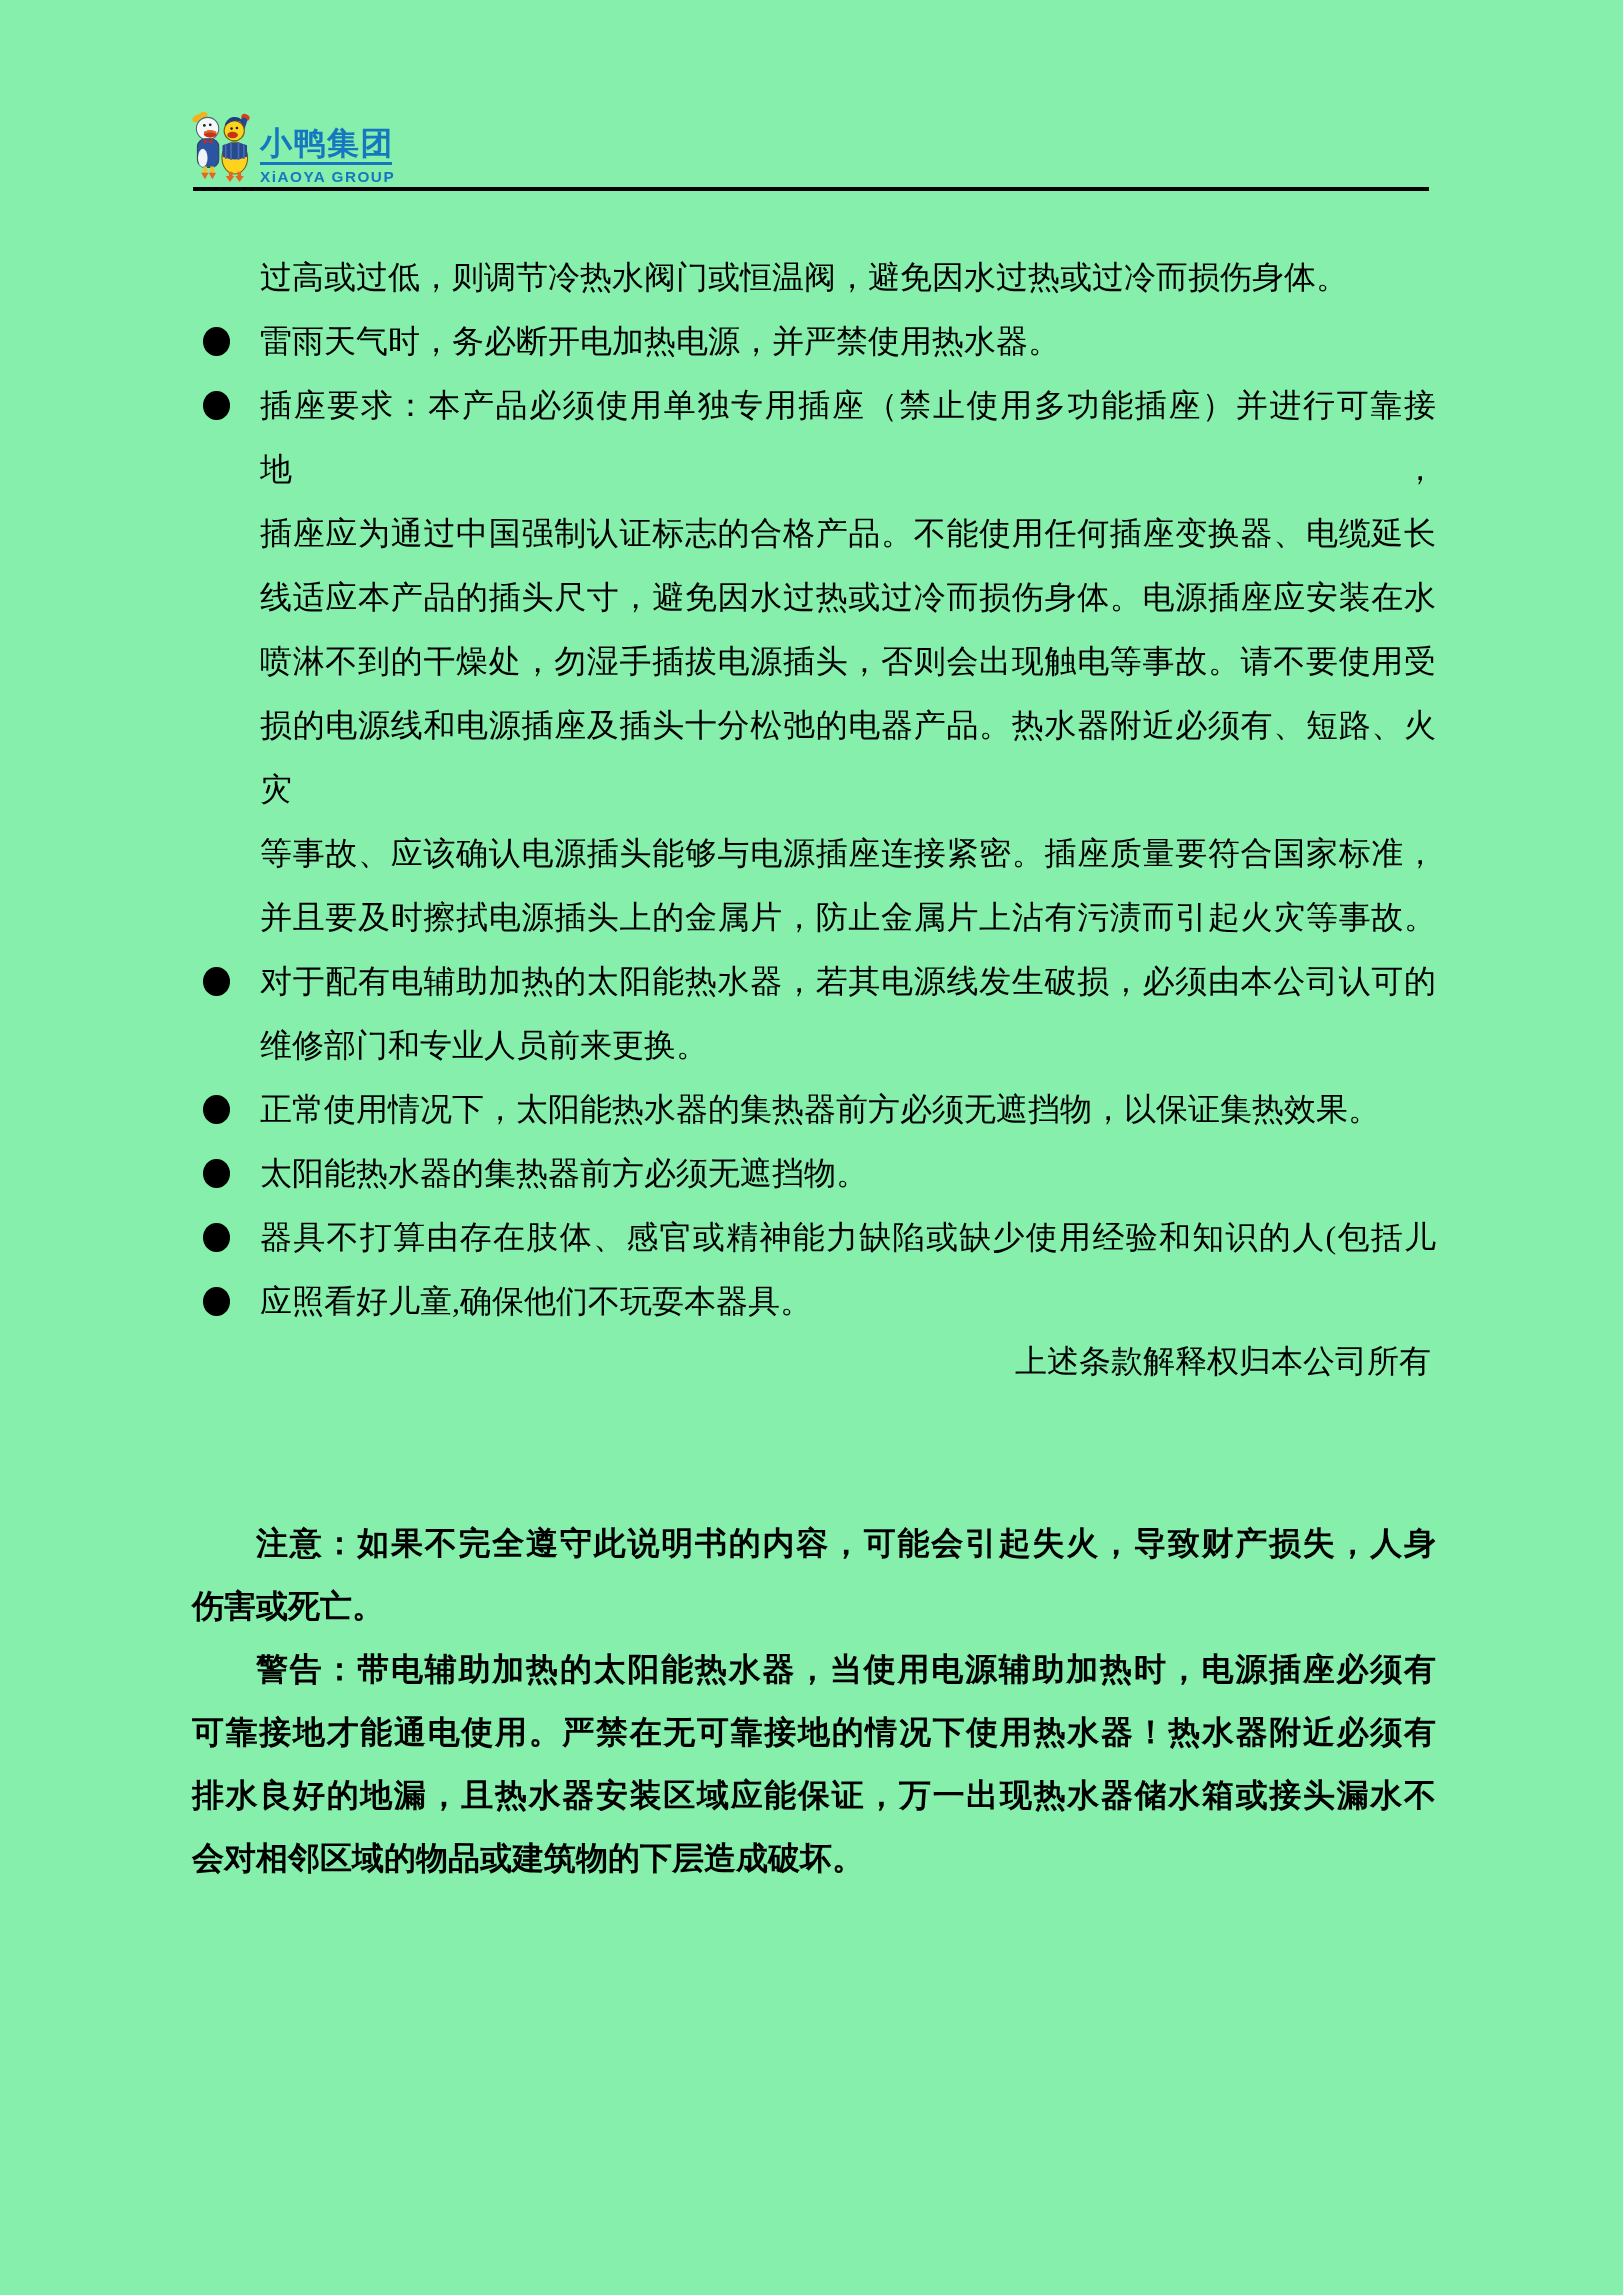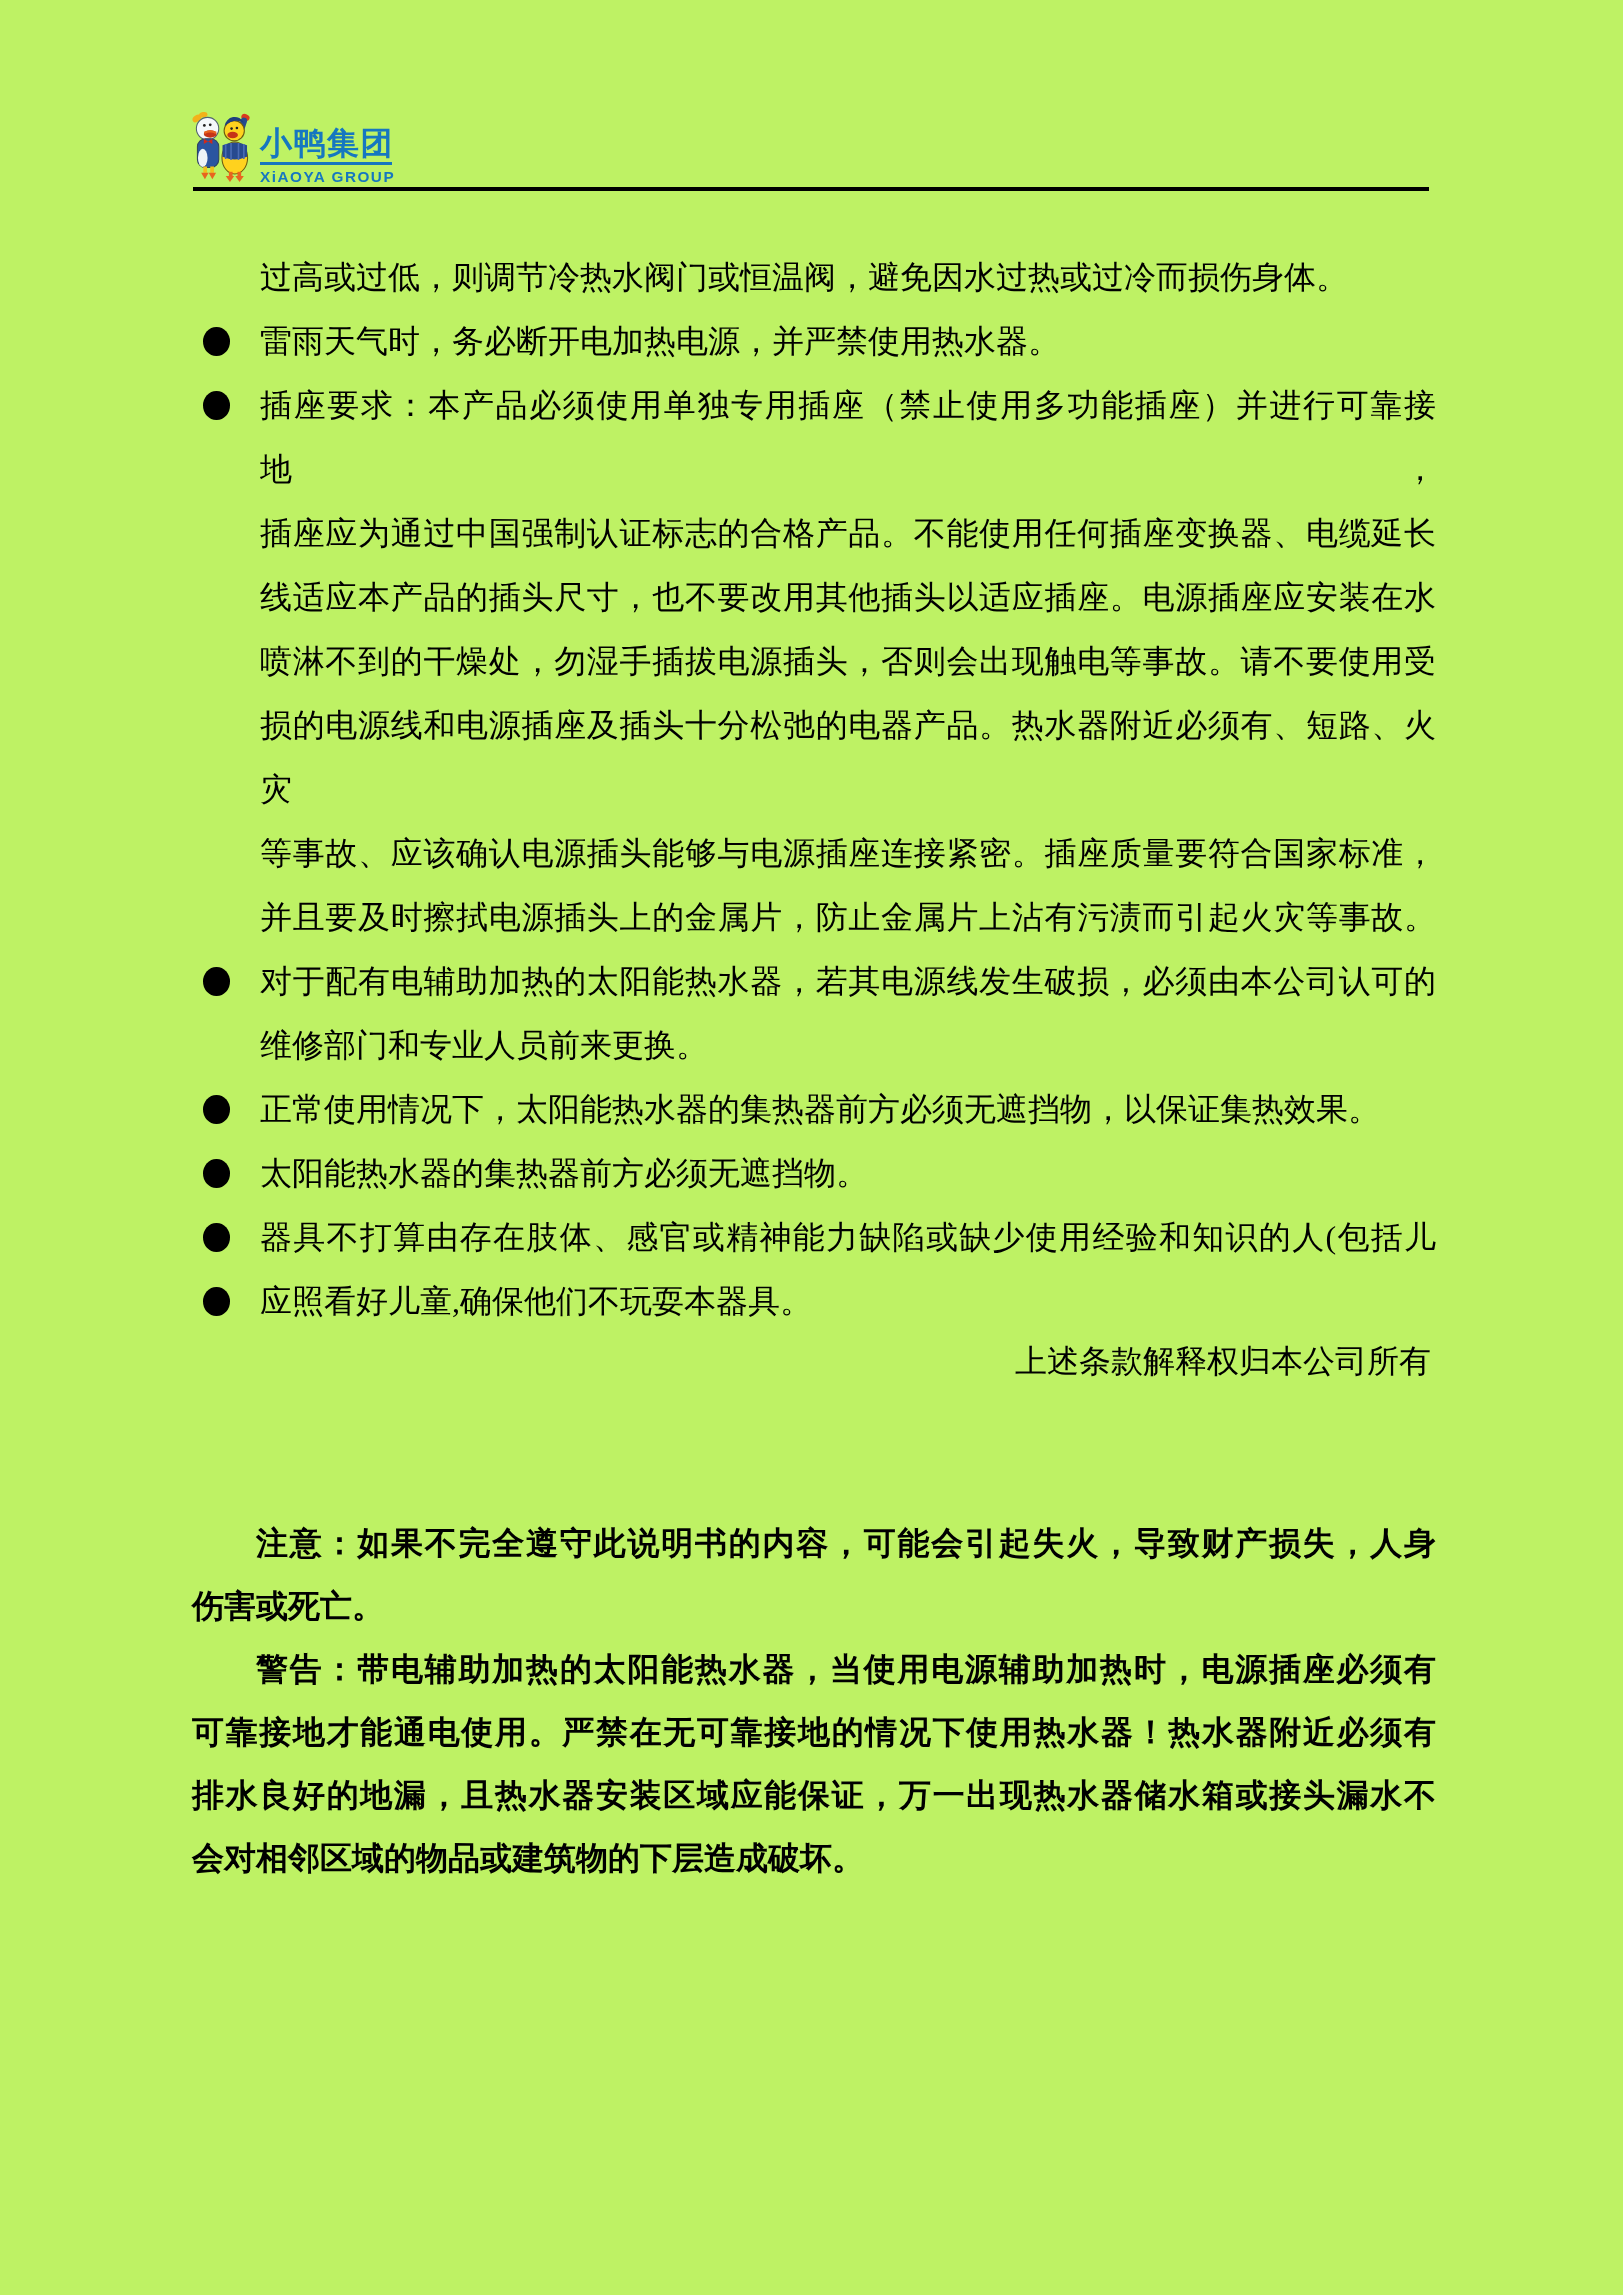--- a/index.html
+++ b/index.html
@@ -1,16 +1,16 @@
 <!DOCTYPE html>
 <html style="font-size:8.2px"><head>
 <meta charset="utf-8">
 <style>
   html,body{margin:0;padding:0;background:#ffffff;}
-  .page{position:relative;width:1623px;height:2295px;background:#bef264;overflow:hidden;
+  .page{position:relative;width:1623px;height:2295px;background:#86efac;overflow:hidden;
         font-family:"Liberation Serif","DejaVu Serif",serif;color:#000;}
   
   .logo{position:absolute;left:190px;top:111px;display:flex;gap:5.1px;}
   .mascot{width:65px;height:72px;flex:0 0 auto;}
   .logo-text{padding-top:16.4px;font-family:"Liberation Sans","DejaVu Sans",sans-serif;}
   .logo-cn{font-weight:700;font-size:32px;line-height:1;letter-spacing:1.5px;color:#1677c0;white-space:nowrap;}
   .logo-rule{height:2.6px;background:#1677c0;margin-top:3.1px;width:132px;}
   .logo-en{font-weight:700;font-size:15.3px;line-height:1;letter-spacing:1.5px;color:#1677c0;margin-top:4.1px;white-space:nowrap;text-align:center;}
   .header-rule{position:absolute;left:193px;top:187px;width:1236px;height:3.6px;background:#000;}
   
@@ -79,21 +79,21 @@
 
     <div class="li">
       <span class="bullet"></span>
       <div class="line ll">雷雨天气时，务必断开电加热电源，并严禁使用热水器。</div>
     </div>
 
     <div class="li">
       <span class="bullet"></span>
       <div class="line jl">插座要求：本产品必须使用单独专用插座（禁止使用多功能插座）并进行可靠接地，</div>
       <div class="line jl">插座应为通过中国强制认证标志的合格产品。不能使用任何插座变换器、电缆延长</div>
-      <div class="line jl">线适应本产品的插头尺寸，也不要改用其他插头以适应插座。电源插座应安装在水</div>
+      <div class="line jl">线适应本产品的插头尺寸，避免因水过热或过冷而损伤身体。电源插座应安装在水</div>
       <div class="line jl">喷淋不到的干燥处，勿湿手插拔电源插头，否则会出现触电等事故。请不要使用受</div>
       <div class="line jl">损的电源线和电源插座及插头十分松弛的电器产品。热水器附近必须有、短路、火灾</div>
       <div class="line jl">等事故、应该确认电源插头能够与电源插座连接紧密。插座质量要符合国家标准，</div>
       <div class="line jl">并且要及时擦拭电源插头上的金属片，防止金属片上沾有污渍而引起火灾等事故。</div>
     </div>
 
     <div class="li">
       <span class="bullet"></span>
       <div class="line jl">对于配有电辅助加热的太阳能热水器，若其电源线发生破损，必须由本公司认可的</div>
       <div class="line ll">维修部门和专业人员前来更换。</div>

